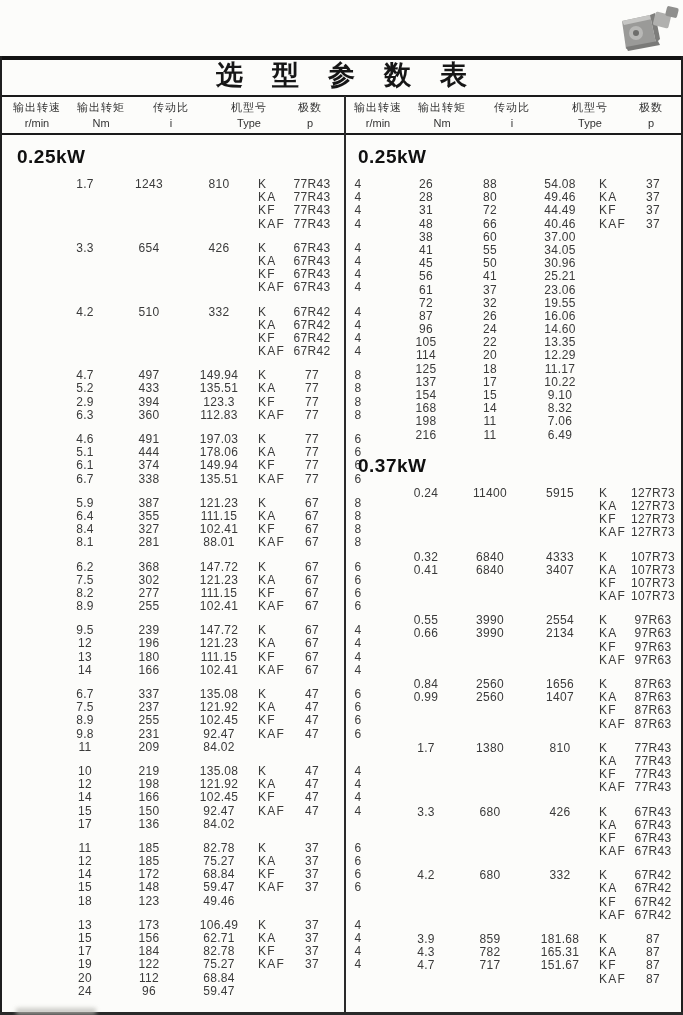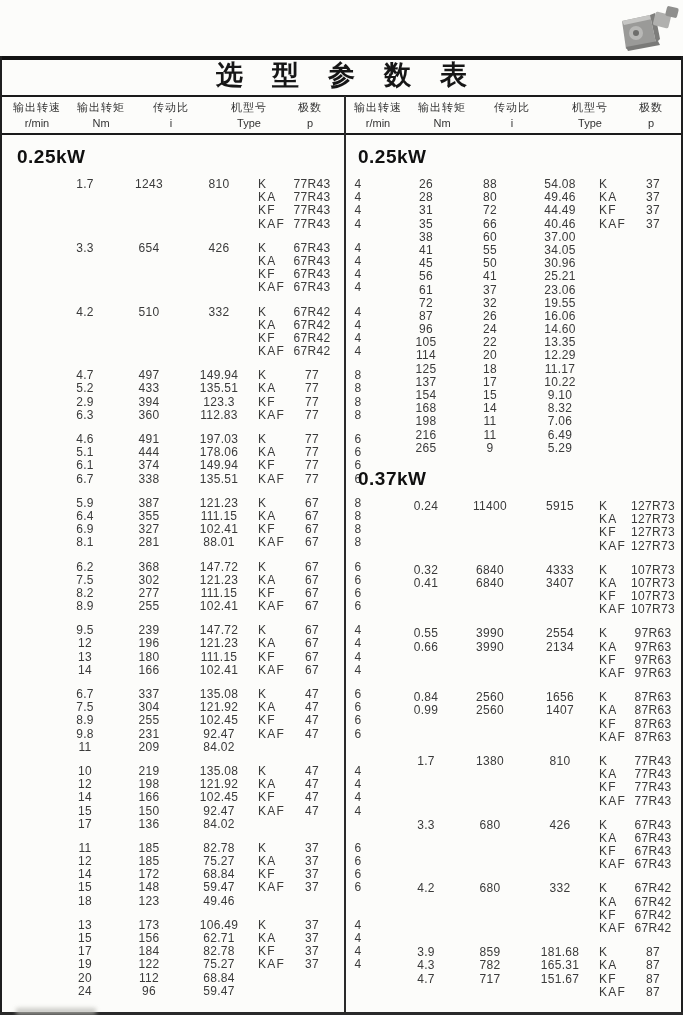--- a/index.html
+++ b/index.html
@@ -295,21 +295,21 @@
           </div>
           <div class="row">
             <span class="cell c-speed">6.4</span>
             <span class="cell c-torque">355</span>
             <span class="cell c-ratio">111.15</span>
             <span class="cell c-prefix">KA</span>
             <span class="cell c-model">67</span>
             <span class="cell c-poles">8</span>
           </div>
           <div class="row">
-            <span class="cell c-speed">6.9</span>
+            <span class="cell c-speed">8.4</span>
             <span class="cell c-torque">327</span>
             <span class="cell c-ratio">102.41</span>
             <span class="cell c-prefix">KF</span>
             <span class="cell c-model">67</span>
             <span class="cell c-poles">8</span>
           </div>
           <div class="row">
             <span class="cell c-speed">8.1</span>
             <span class="cell c-torque">281</span>
             <span class="cell c-ratio">88.01</span>
@@ -390,21 +390,21 @@
           <div class="row">
             <span class="cell c-speed">6.7</span>
             <span class="cell c-torque">337</span>
             <span class="cell c-ratio">135.08</span>
             <span class="cell c-prefix">K</span>
             <span class="cell c-model">47</span>
             <span class="cell c-poles">6</span>
           </div>
           <div class="row">
             <span class="cell c-speed">7.5</span>
-            <span class="cell c-torque">304</span>
+            <span class="cell c-torque">237</span>
             <span class="cell c-ratio">121.92</span>
             <span class="cell c-prefix">KA</span>
             <span class="cell c-model">47</span>
             <span class="cell c-poles">6</span>
           </div>
           <div class="row">
             <span class="cell c-speed">8.9</span>
             <span class="cell c-torque">255</span>
             <span class="cell c-ratio">102.45</span>
             <span class="cell c-prefix">KF</span>
@@ -584,21 +584,21 @@
           </div>
           <div class="row">
             <span class="cell c-speed">31</span>
             <span class="cell c-torque">72</span>
             <span class="cell c-ratio">44.49</span>
             <span class="cell c-prefix">KF</span>
             <span class="cell c-model">37</span>
             <span class="cell c-poles">4</span>
           </div>
           <div class="row">
-            <span class="cell c-speed">35</span>
+            <span class="cell c-speed">48</span>
             <span class="cell c-torque">66</span>
             <span class="cell c-ratio">40.46</span>
             <span class="cell c-prefix">KAF</span>
             <span class="cell c-model">37</span>
             <span class="cell c-poles">4</span>
           </div>
           <div class="row">
             <span class="cell c-speed">38</span>
             <span class="cell c-torque">60</span>
             <span class="cell c-ratio">37.00</span>
@@ -715,28 +715,20 @@
             <span class="cell c-torque">11</span>
             <span class="cell c-ratio">7.06</span>
             <span class="cell c-prefix"></span>
             <span class="cell c-model"></span>
             <span class="cell c-poles"></span>
           </div>
           <div class="row">
             <span class="cell c-speed">216</span>
             <span class="cell c-torque">11</span>
             <span class="cell c-ratio">6.49</span>
-            <span class="cell c-prefix"></span>
-            <span class="cell c-model"></span>
-            <span class="cell c-poles"></span>
-          </div>
-          <div class="row">
-            <span class="cell c-speed">265</span>
-            <span class="cell c-torque">9</span>
-            <span class="cell c-ratio">5.29</span>
             <span class="cell c-prefix"></span>
             <span class="cell c-model"></span>
             <span class="cell c-poles"></span>
           </div>
         </div>
         <div class="kw">0.37kW</div>
         <div class="grp">
           <div class="row">
             <span class="cell c-speed">0.24</span>
             <span class="cell c-torque">11400</span>

